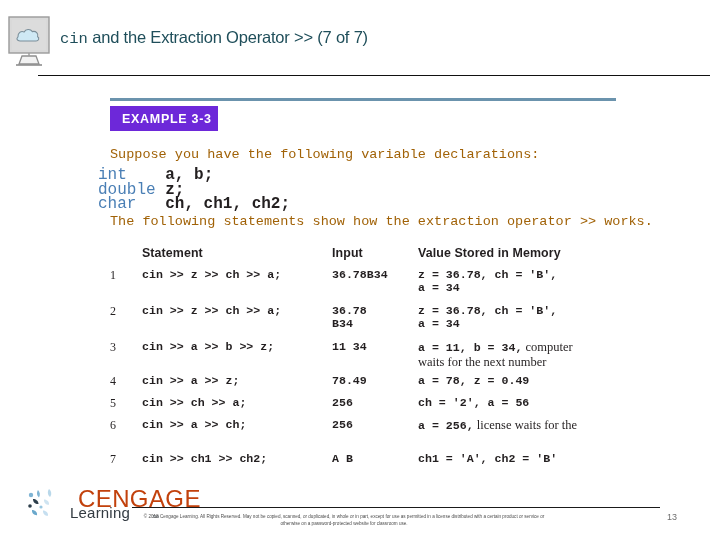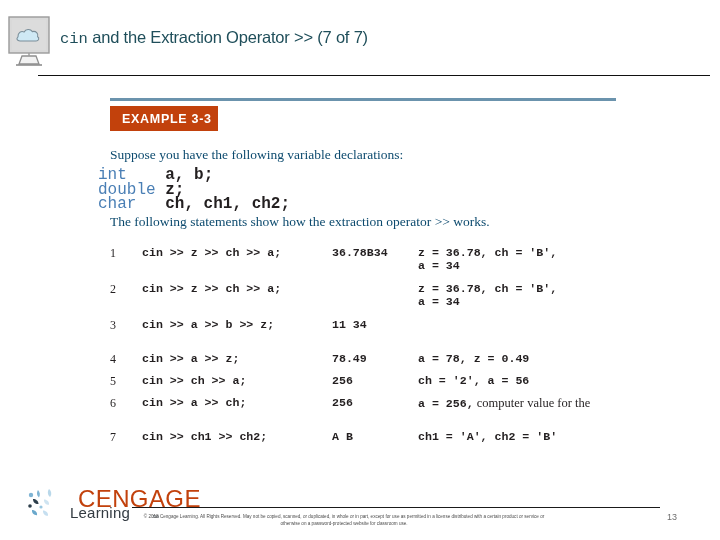--- a/index.html
+++ b/index.html
@@ -71,38 +71,38 @@
     width: 506px;
     height: 3px;
     background: #6b93ad;
   }
   .example-badge {
     position: absolute;
     left: 110px;
     top: 28px;
     width: 108px;
     height: 25px;
-    background: #c2410c;
+    background: #6d28d9;
     color: #ffffff;
     font-size: 12.5px;
     font-weight: bold;
     letter-spacing: 0.7px;
     display: flex;
     align-items: center;
     padding-left: 12px;
     box-sizing: border-box;
     font-family: "Liberation Sans", sans-serif;
   }
 
   .prose {
     position: absolute;
     left: 110px;
-    font-family: Liberation Serif, serif;
+    font-family: Liberation Mono, monospace;
     font-size: 13.5px;
-    color: #0c4a6e;
+    color: #a16207;
     white-space: nowrap;
   }
   .prose-1 { top: 69px; }
   .prose-2 { top: 136px; }
 
   .code-block {
     position: absolute;
     left: 98px;
     top: 90px;
     font-family: "Liberation Mono", monospace;
@@ -281,59 +281,67 @@
   <div class="prose prose-1">Suppose you have the following variable declarations:</div>
 
   <div class="code-block"><span class="kw">int</span><span>    a, b;</span>
 <span class="kw">double</span><span> z;</span>
 <span class="kw">char</span><span>   ch, ch1, ch2;</span></div>
 
   <div class="prose prose-2">The following statements show how the extraction operator &gt;&gt; works.</div>
 
   <div class="tbl">
 
+    <div class="tbl-row tbl-head" style="height:22px;">
+      <div class="col-num"></div>
+      <div class="col-stmt">Statement</div>
+      <div class="col-input">Input</div>
+      <div class="col-value">Value Stored in Memory</div>
+    </div>
 
     <div class="tbl-row" style="height:36px;">
       <div class="col-num">1</div>
       <div class="col-stmt">cin &gt;&gt; z &gt;&gt; ch &gt;&gt; a;</div>
       <div class="col-input"><span class="line2">36.78B34</span></div>
       <div class="col-value"><span class="line2">z = 36.78, ch = 'B',</span><span class="line2">a = 34</span></div>
     </div>
 
     <div class="tbl-row" style="height:36px;">
       <div class="col-num">2</div>
       <div class="col-stmt">cin &gt;&gt; z &gt;&gt; ch &gt;&gt; a;</div>
+      <div class="col-input"><span class="line2">36.78</span><span class="line2">B34</span></div>
       <div class="col-value"><span class="line2">z = 36.78, ch = 'B',</span><span class="line2">a = 34</span></div>
     </div>
 
     <div class="tbl-row" style="height:34px;">
       <div class="col-num">3</div>
       <div class="col-stmt">cin &gt;&gt; a &gt;&gt; b &gt;&gt; z;</div>
       <div class="col-input"><span class="line2">11 34</span></div>
+      <div class="col-value"><span class="line2"><span>a = 11, b = 34,</span><span class="plain"> computer</span></span><span class="line2 plain">waits for the next number</span></div>
     </div>
 
     <div class="tbl-row" style="height:22px;">
       <div class="col-num">4</div>
       <div class="col-stmt">cin &gt;&gt; a &gt;&gt; z;</div>
       <div class="col-input"><span class="line2">78.49</span></div>
       <div class="col-value"><span class="line2">a = 78, z = 0.49</span></div>
     </div>
 
     <div class="tbl-row" style="height:22px;">
       <div class="col-num">5</div>
       <div class="col-stmt">cin &gt;&gt; ch &gt;&gt; a;</div>
       <div class="col-input"><span class="line2">256</span></div>
       <div class="col-value"><span class="line2">ch = '2', a = 56</span></div>
     </div>
 
     <div class="tbl-row" style="height:34px;">
       <div class="col-num">6</div>
       <div class="col-stmt">cin &gt;&gt; a &gt;&gt; ch;</div>
       <div class="col-input"><span class="line2">256</span></div>
-      <div class="col-value"><span class="line2"><span>a = 256,</span><span class="plain"> computer value for the</span></span></div>
+      <div class="col-value"><span class="line2"><span>a = 256,</span><span class="plain"> license waits for the</span></span></div>
     </div>
 
     <div class="tbl-row" style="height:22px;">
       <div class="col-num">7</div>
       <div class="col-stmt">cin &gt;&gt; ch1 &gt;&gt; ch2;</div>
       <div class="col-input"><span class="line2">A B</span></div>
       <div class="col-value"><span class="line2">ch1 = 'A', ch2 = 'B'</span></div>
     </div>
 
   </div>

